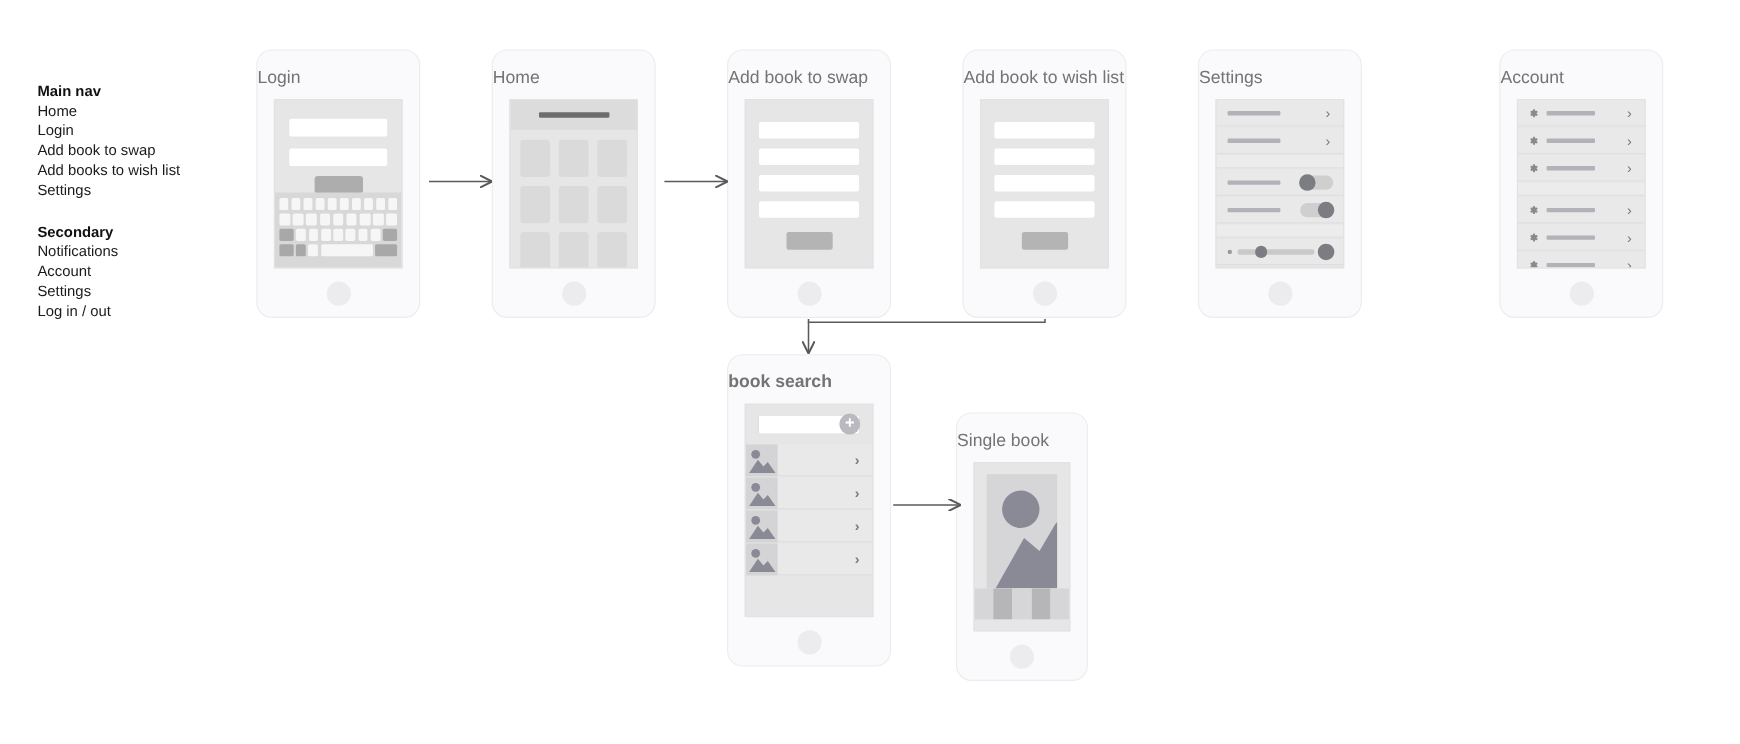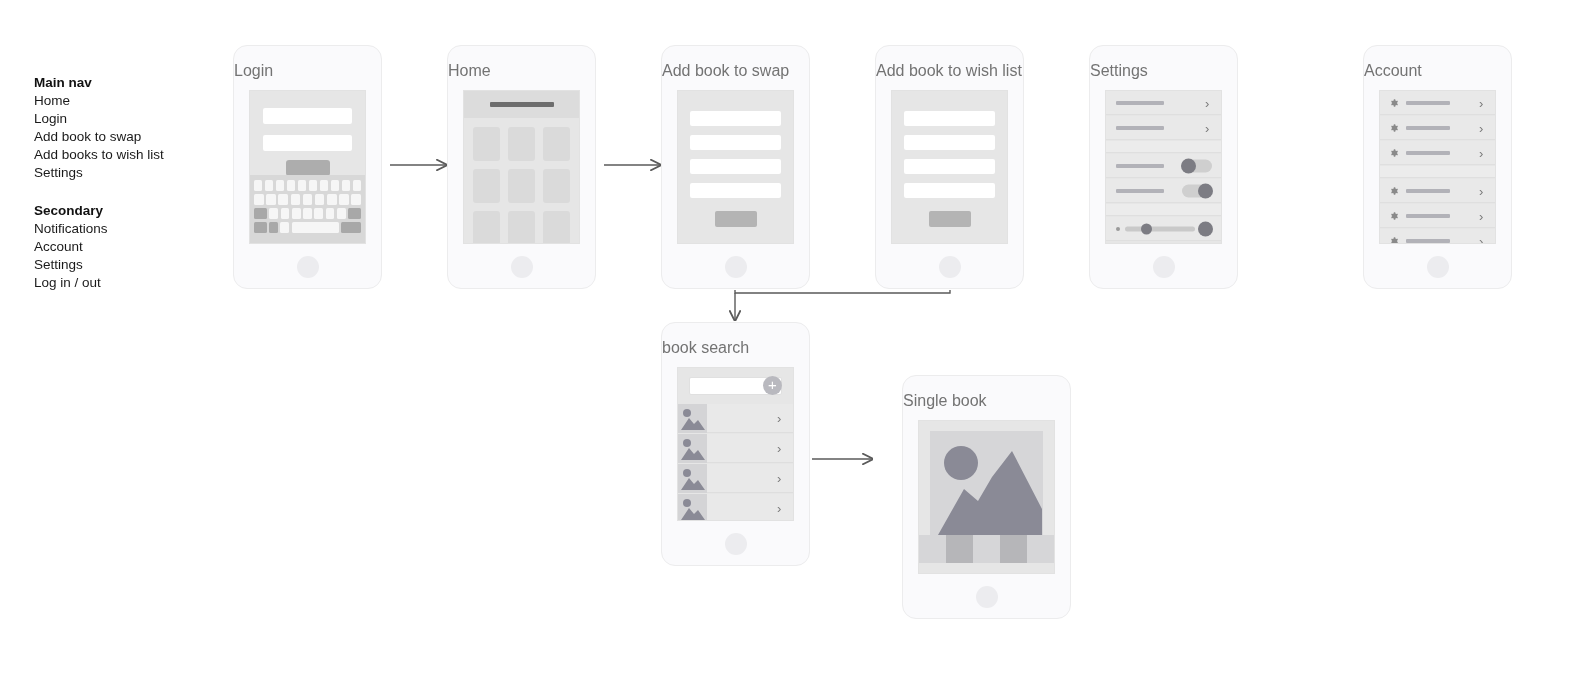--- a/index.html
+++ b/index.html
@@ -551,21 +551,21 @@
           <path fill="currentColor" d="M10 6.5a3.5 3.5 0 100 7 3.5 3.5 0 000-7zm0 5.2a1.7 1.7 0 110-3.4 1.7 1.7 0 010 3.4z"></path>
           <path fill="currentColor" d="M17.4 11.6l-1.5-.6a6 6 0 000-2l1.5-.6a.6.6 0 00.3-.8l-.9-2a.6.6 0 00-.8-.3l-1.5.6a6 6 0 00-1.7-1l0-1.6a.6.6 0 00-.6-.6h-2.2a.6.6 0 00-.6.6l0 1.6a6 6 0 00-1.7 1l-1.5-.6a.6.6 0 00-.8.3l-.9 2a.6.6 0 00.3.8l1.5.6a6 6 0 000 2l-1.5.6a.6.6 0 00-.3.8l.9 2a.6.6 0 00.8.3l1.5-.6a6 6 0 001.7 1l0 1.6a.6.6 0 00.6.6h2.2a.6.6 0 00.6-.6l0-1.6a6 6 0 001.7-1l1.5.6a.6.6 0 00.8-.3l.9-2a.6.6 0 00-.3-.8z"></path>
         </svg>
       <div class="row-label indent"></div>
       <div class="chev">›</div>
     </div>
   </div>
   <div class="home-btn"></div>
 </div>
 
-<div class="phone" style="left:661px; top:322px; width:149px; height:244px;">
+<div class="phone" style="left:661px; top:322px; width:149px; height:284px;font-weight:bold;">
   <div class="phone-title">book search</div>
   <div class="screen">
     <div class="search-area">
       <div class="search-input" placeholder=""></div>
       <div class="search-add">+</div>
     </div>
     <div class="result-row" style="top:36px;">
       <div class="thumb">
         <svg viewBox="0 0 29 29" width="29" height="29">
           <circle cx="9" cy="9" r="4" fill="#8a8a96"></circle>
@@ -598,21 +598,21 @@
           <circle cx="9" cy="9" r="4" fill="#8a8a96"></circle>
           <path d="M3 26 L11 14 L16 20 L20 16 L27 26 Z" fill="#8a8a96"></path>
         </svg>
       </div>
       <div class="chev">›</div>
     </div>
   </div>
   <div class="home-btn"></div>
 </div>
 
-<div class="phone" style="left:902px; top:375px; width:169px; height:244px;">
+<div class="phone" style="left:869px; top:375px; width:120px; height:244px;">
   <div class="phone-title">Single book</div>
   <div class="screen">
     <div class="book-photo">
       <svg viewBox="0 0 118 104" width="118" height="104" preserveAspectRatio="none">
         <circle cx="31" cy="32" r="17" fill="#8a8a96"></circle>
         <path d="M8 104 L34 58 L48 70 L62 46 L82 20 L112 78 L112 104 Z" fill="#8a8a96"></path>
       </svg>
     </div>
     <div class="book-strip">
       <div class="strip-seg"></div>

